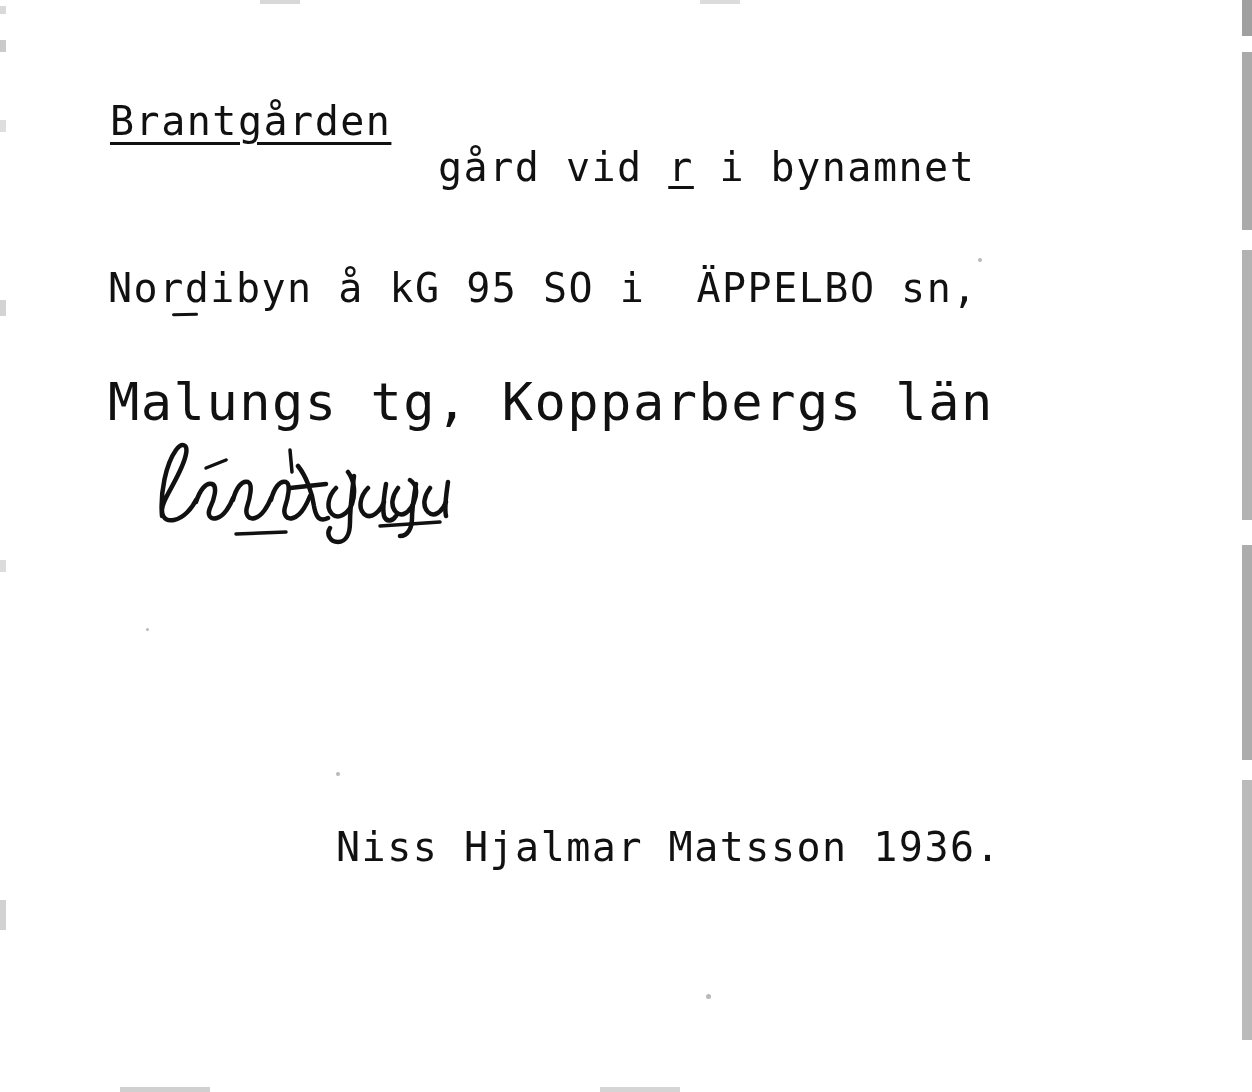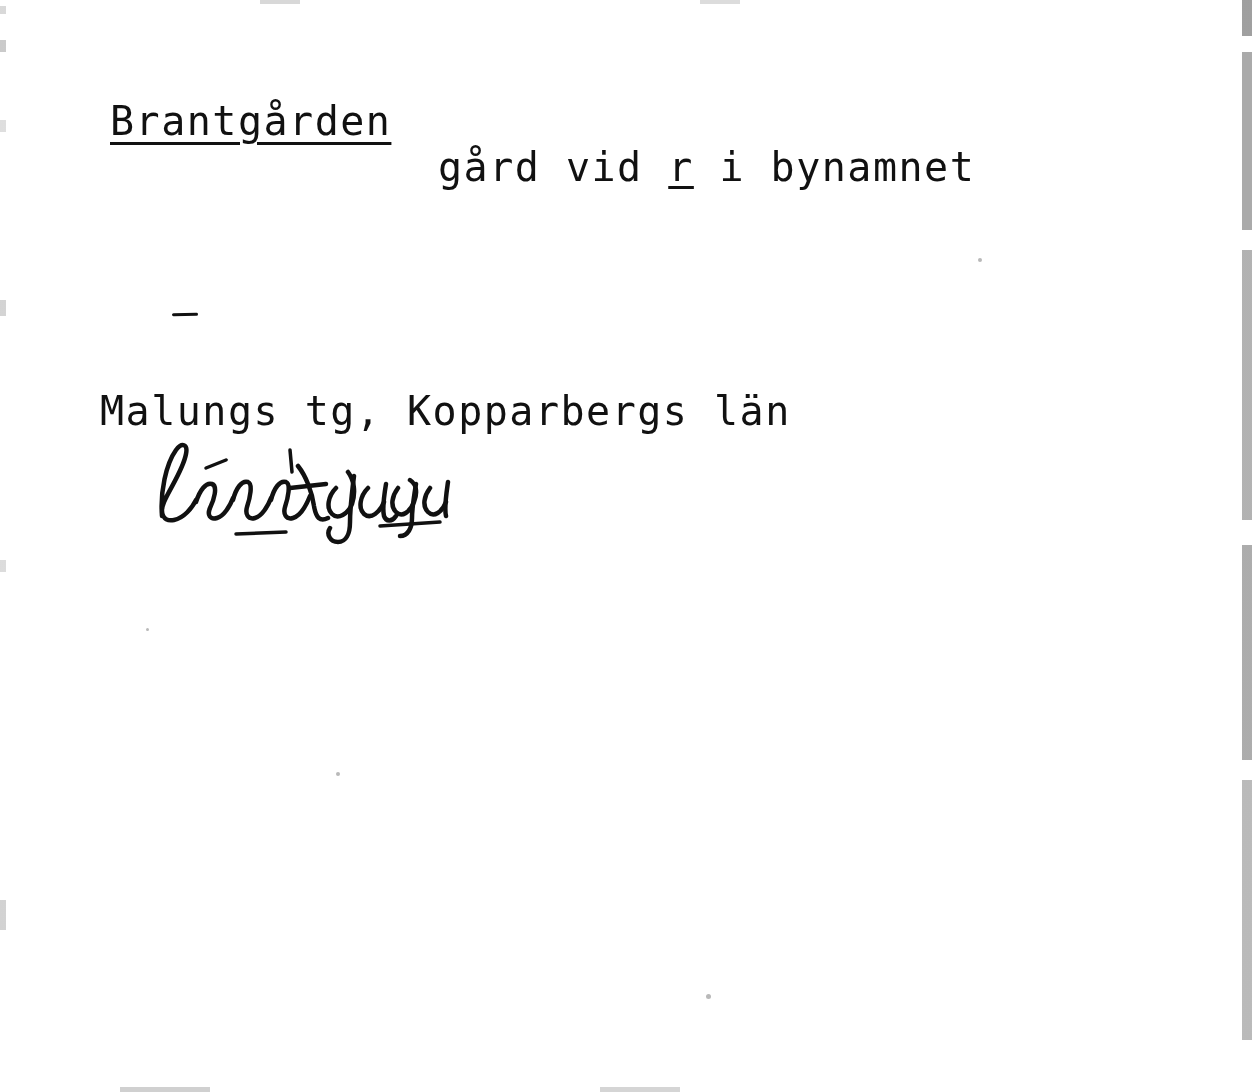--- a/index.html
+++ b/index.html
@@ -105,24 +105,23 @@
   .l-gloss u {
     text-underline-offset: 5px;
     text-decoration-thickness: 3px;
   }
   .l-place1 {
     left: 108px;
     top: 265px;
     font-size: 40px;
   }
   .l-place2 {
-    left: 100px;
+    left: 108px;
     top: 372px;
-    font-size: 40px;
-    margin-top: 16px;
+    font-size: 52px;
   }
   .l-source {
     left: 336px;
     top: 824px;
     font-size: 40px;
   }
   
   .pen-underline {
     position: absolute;
     left: 172px;
@@ -155,20 +154,21 @@
 
   <div class="speck" style="left:978px;top:258px;width:4px;height:4px;"></div>
   <div class="speck" style="left:336px;top:772px;width:4px;height:4px;"></div>
   <div class="speck" style="left:706px;top:994px;width:5px;height:5px;"></div>
   <div class="speck" style="left:146px;top:628px;width:3px;height:3px;"></div>
 
   <div class="typed l-headword">Brantgården</div>
 
   <div class="typed l-gloss"><span>gård vid </span><u>r</u><span> i bynamnet</span></div>
 
+  <div class="typed l-place1">Nordibyn å kG 95 SO i  ÄPPELBO sn,</div>
   <div class="pen-underline"></div>
 
   <div class="typed l-place2">Malungs tg, Kopparbergs län</div>
 
   <div class="handwriting">
     <svg width="380" height="120" viewBox="0 0 380 120">
       <g fill="none" stroke="#111111" stroke-width="4.5" stroke-linecap="round" stroke-linejoin="round">
         <path d="M22,86 C20,62 26,34 36,20 C42,12 48,14 46,24 C43,40 30,58 24,72 C19,84 24,92 34,90 C44,88 52,78 56,70"></path>
         <path d="M56,72 C60,60 66,52 72,54 C78,56 74,70 70,78 C67,85 70,90 77,88 C84,86 90,76 93,68"></path>
         <path d="M93,70 C96,58 102,50 108,52 C113,54 110,68 107,77 C105,84 108,90 115,88 C122,86 128,76 131,68"></path>
@@ -186,14 +186,15 @@
       </g>
       <g fill="none" stroke="#111111" stroke-width="3.5" stroke-linecap="round">
         <path d="M150,20 L152,42"></path>
         <path d="M66,38 L86,30"></path>
         <path d="M96,104 L146,102"></path>
         <path d="M240,96 L300,92"></path>
       </g>
     </svg>
   </div>
 
+  <div class="typed l-source">Niss Hjalmar Matsson 1936.</div>
 
 </div>
 
 </body></html>

